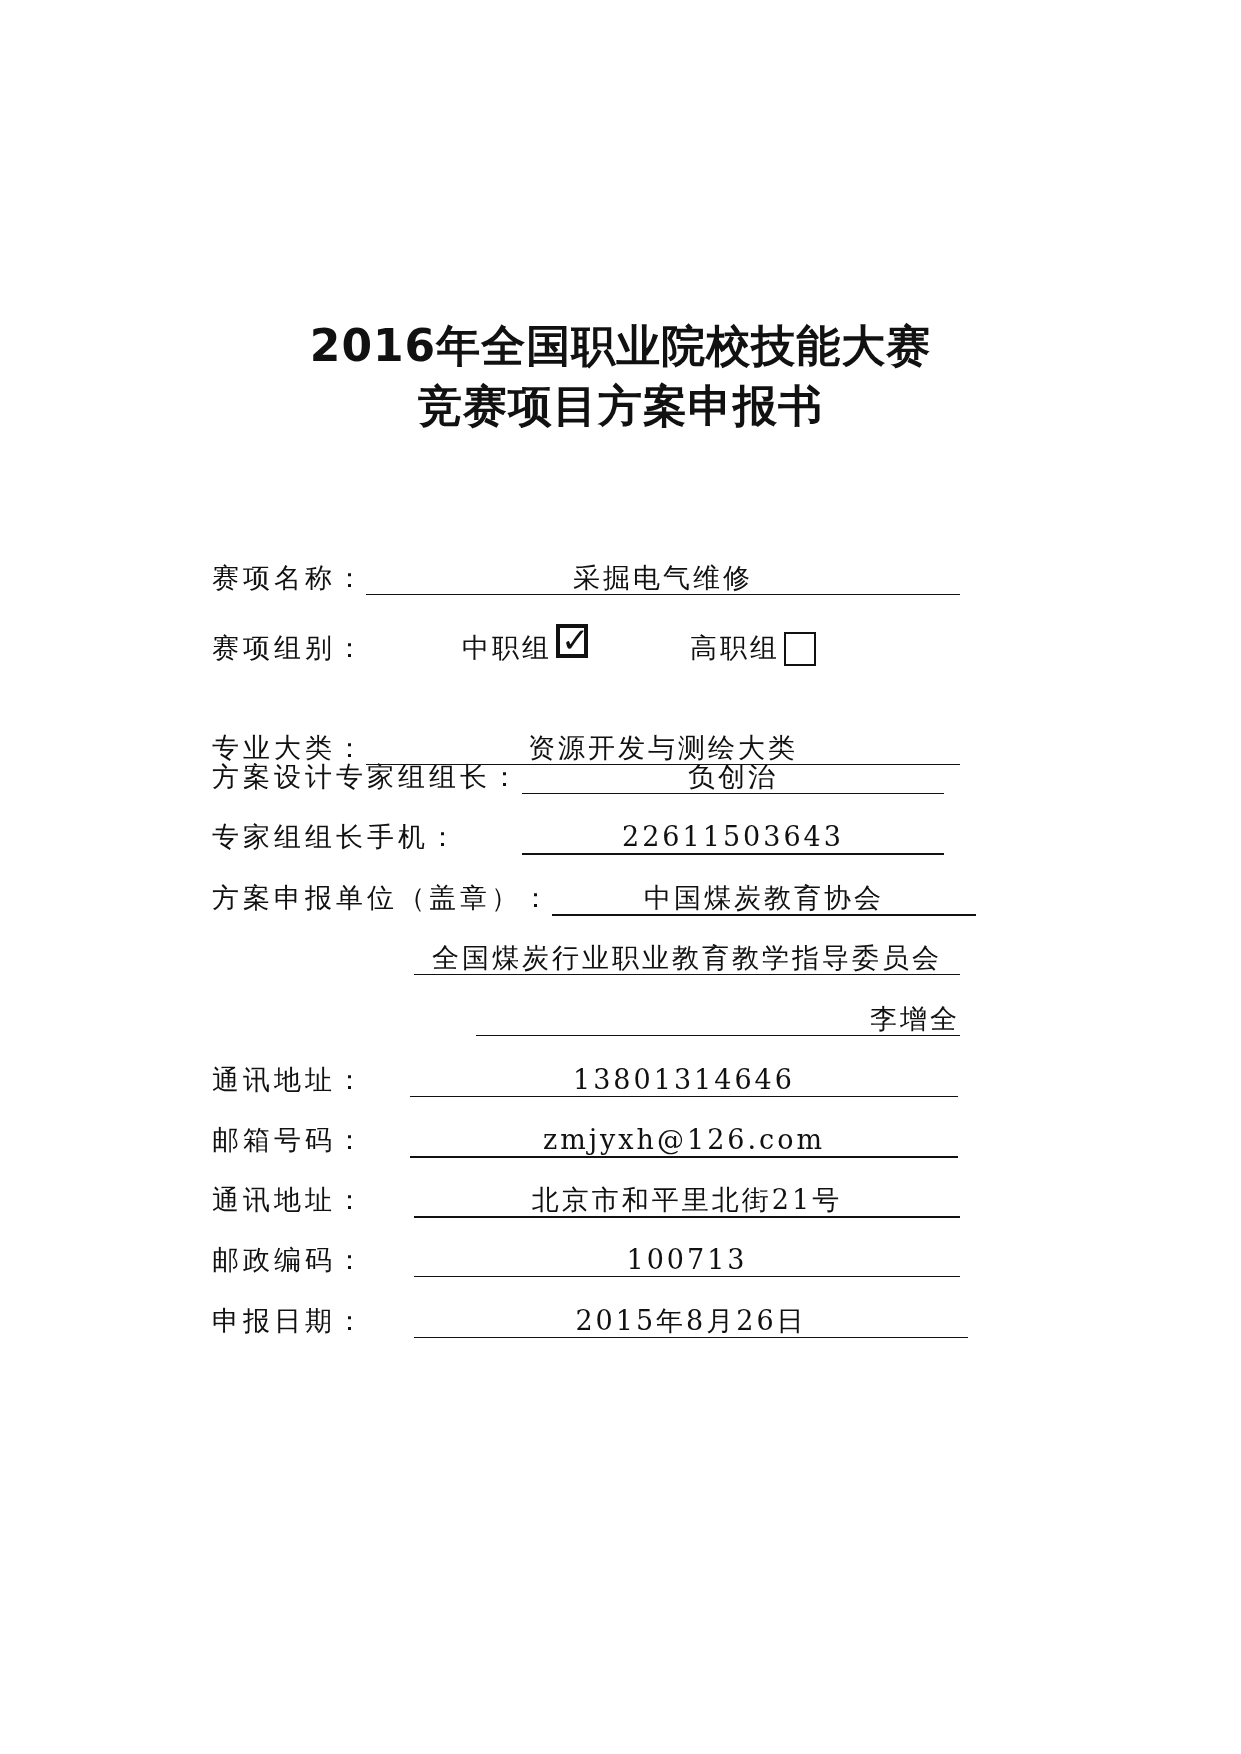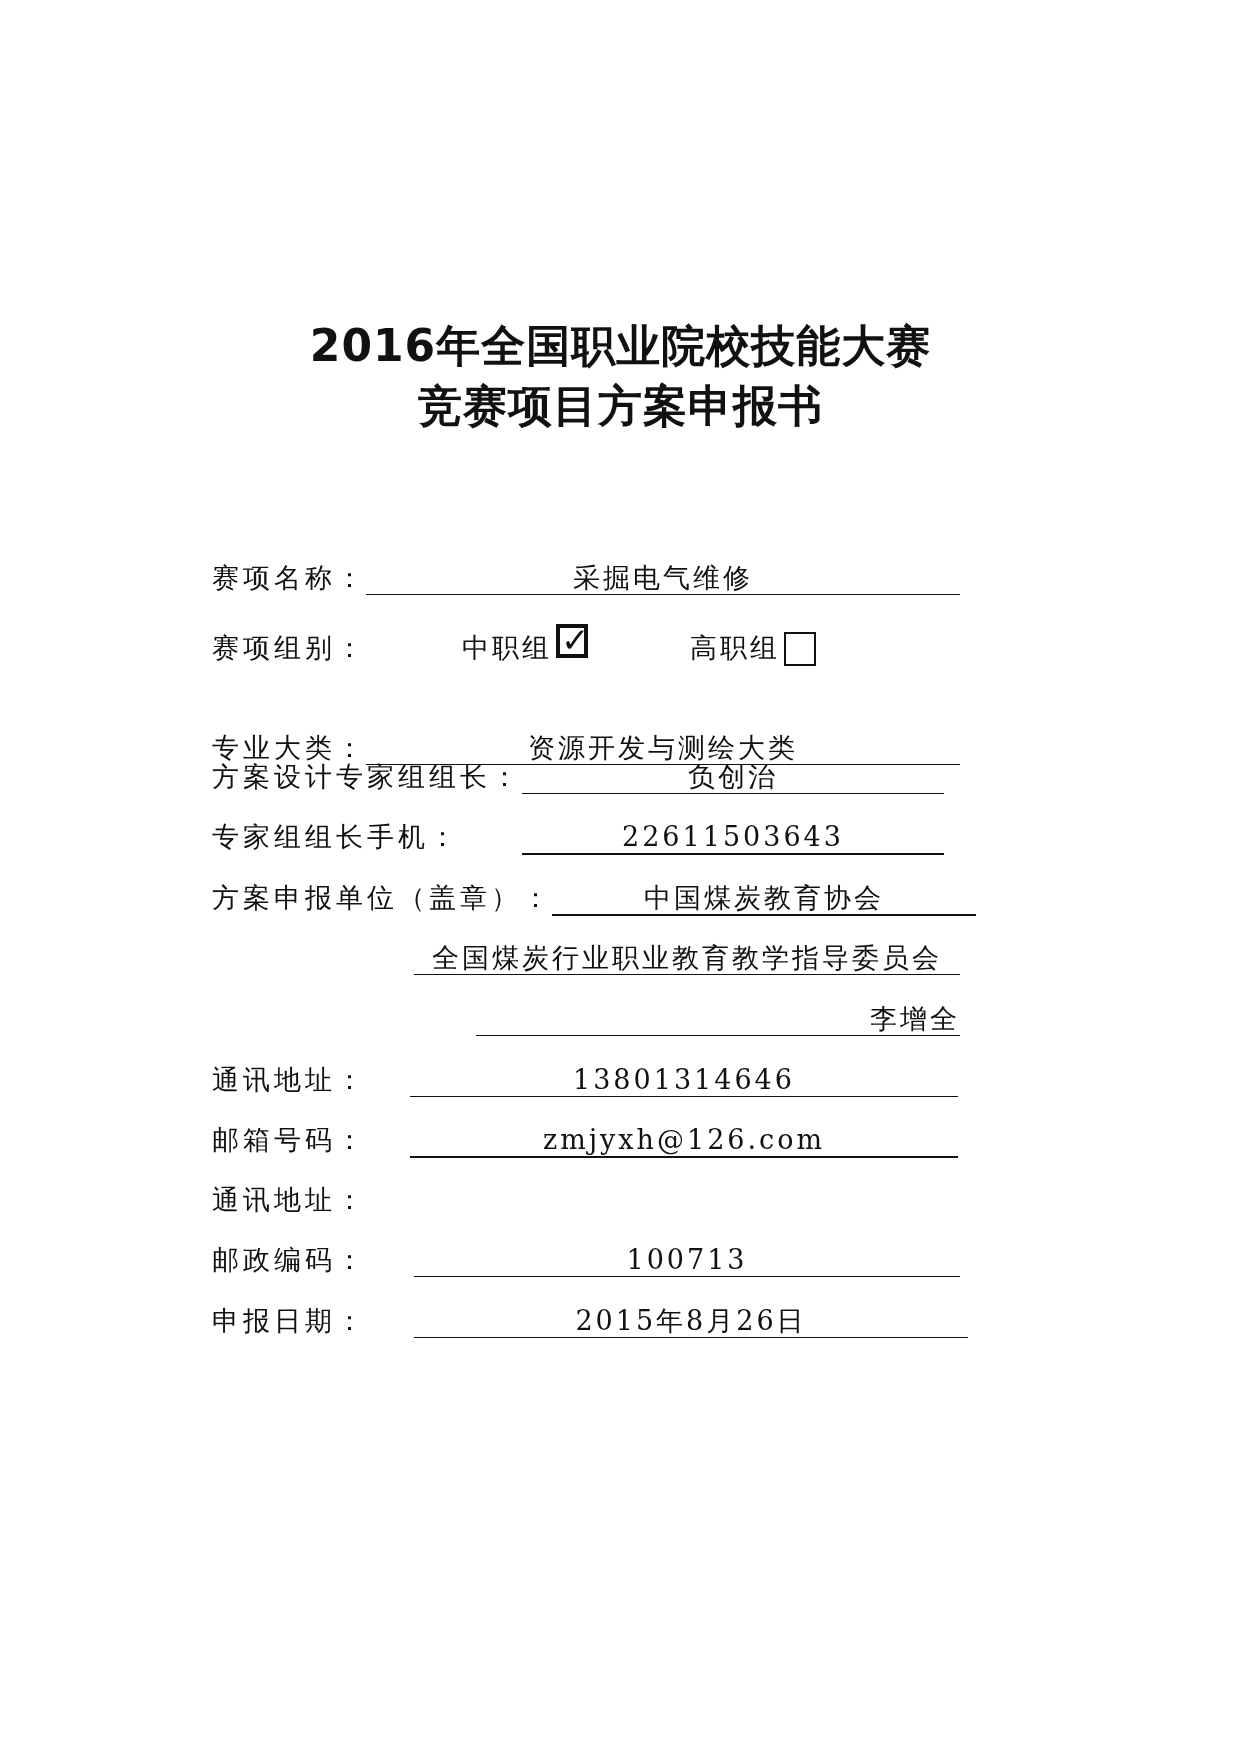--- a/index.html
+++ b/index.html
@@ -91,20 +91,23 @@
 
 <div class="row" style="top:1120px;width:760px;">
   <span class="label">邮箱号码：</span>
   <div class="field thick" style="left:198px;width:548px;">
     <span class="val">zmjyxh@126.com</span>
   </div>
 </div>
 
 <div class="row" style="top:1180px;width:760px;">
   <span class="label">通讯地址：</span>
+  <div class="field thick" style="left:202px;width:546px;">
+    <span class="val">北京市和平里北街21号</span>
+  </div>
 </div>
 
 <div class="row" style="top:1240px;width:760px;">
   <span class="label">邮政编码：</span>
   <div class="field" style="left:202px;width:546px;">
     <span class="val">100713</span>
   </div>
 </div>
 
 <div class="row" style="top:1301px;width:780px;">

